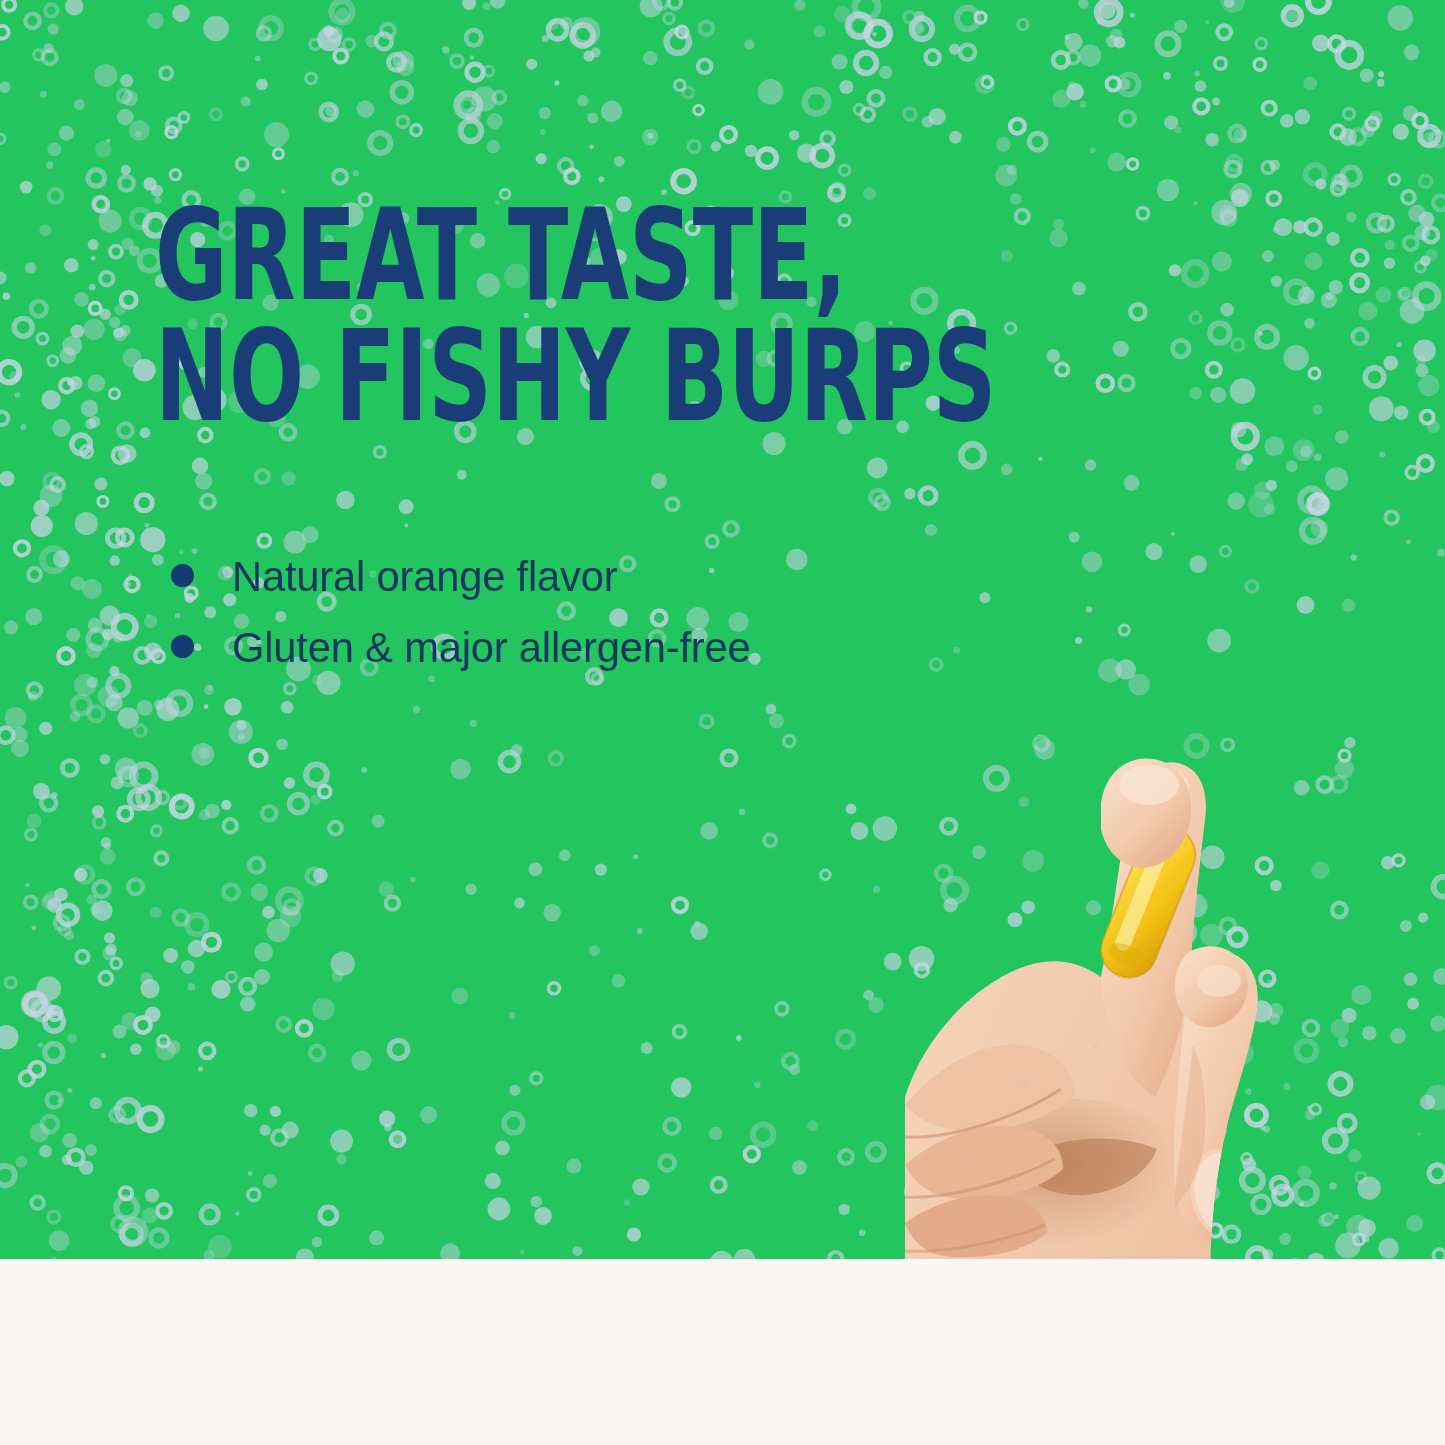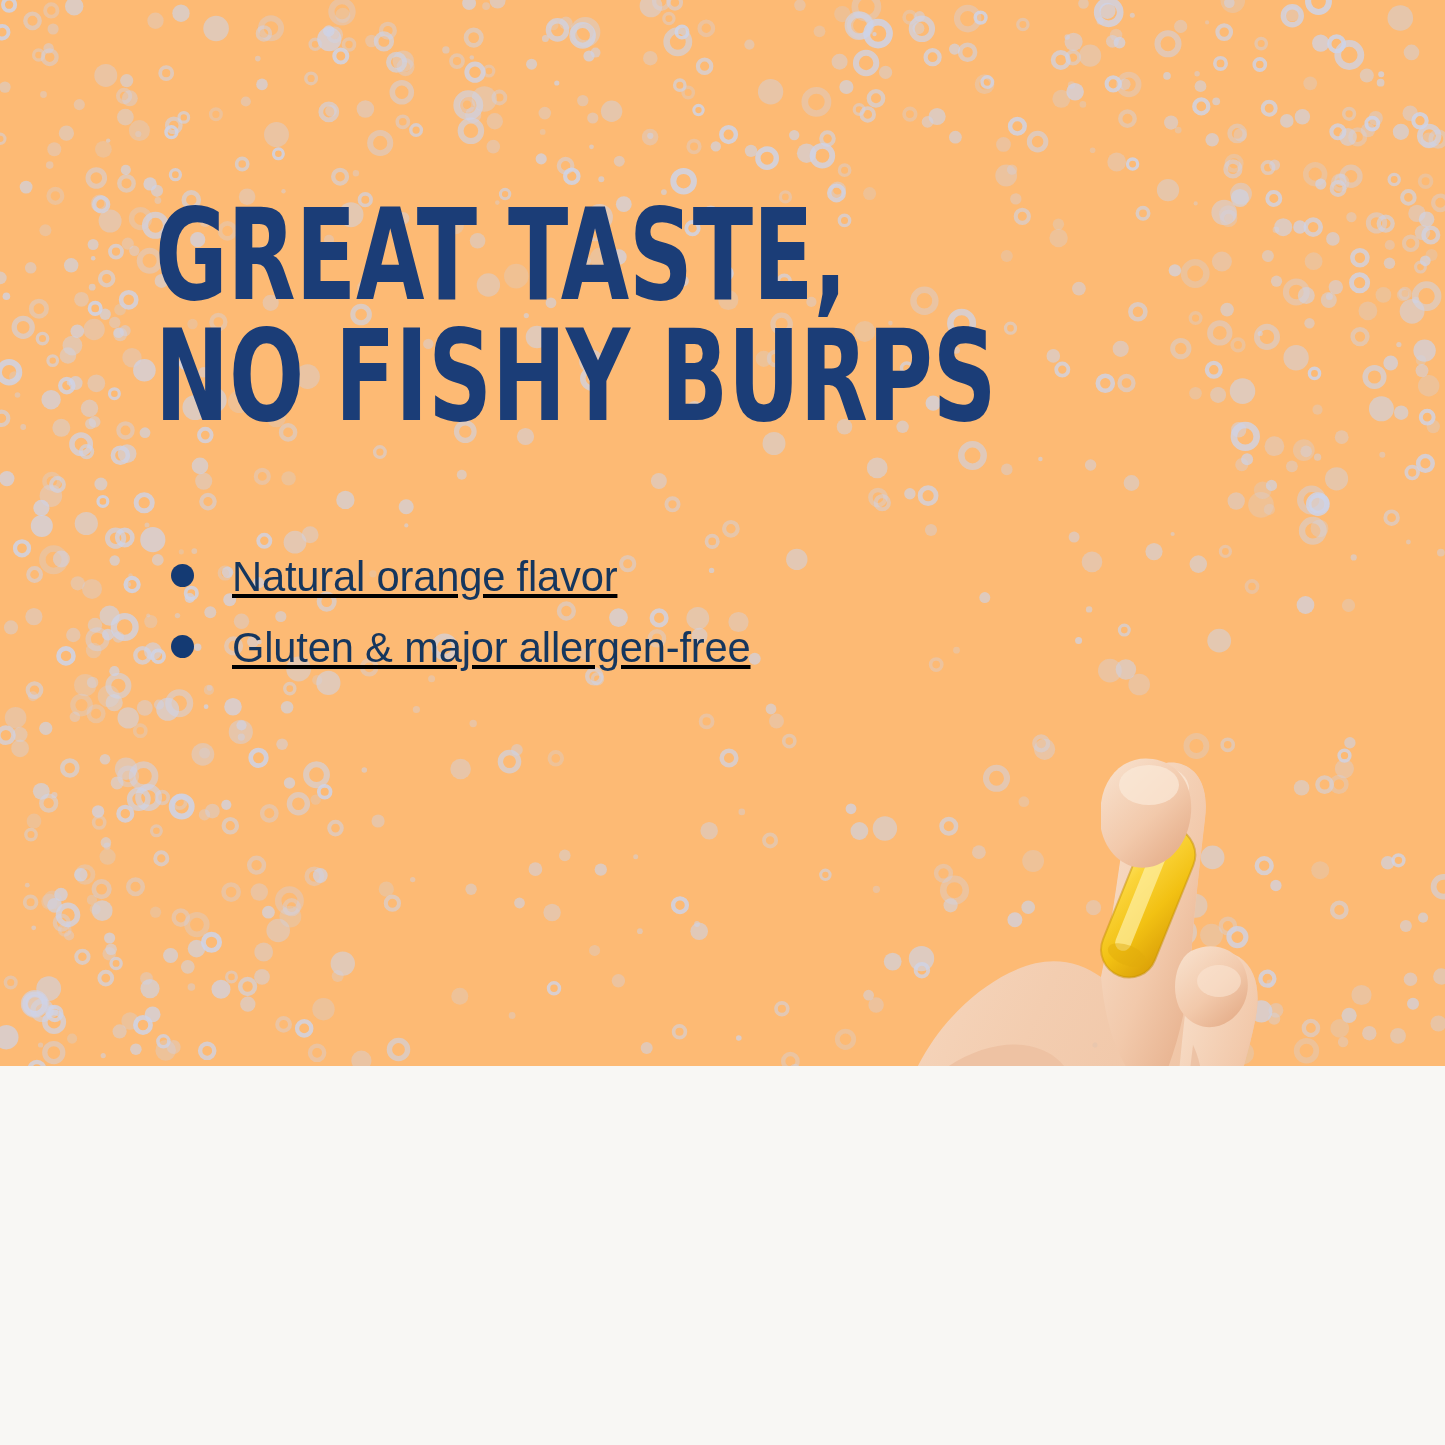--- a/index.html
+++ b/index.html
@@ -4,22 +4,22 @@
 <style>
   html,body{margin:0;padding:0;}
   body{
     width:1445px;height:1445px;
     font-family:"Liberation Sans", sans-serif;
     background:#f8f7f4;
     overflow:hidden;
   }
   #stage{
     position:relative;
-    width:1445px;height:1066px;
-    background:#fdba74;
+    width:1445px;height:1259px;
+    background:#22c55e;
     overflow:hidden;
   }
 
   
   #dots{
     position:absolute;inset:0;
     width:1445px;height:1445px;
     pointer-events:none;
   }
 
@@ -43,21 +43,20 @@
   
   #bullets{
     position:absolute;
     left:168px;top:548px;
     width:830px;
   }
   .bullet-row{
     position:relative;
     display:block;
     margin-bottom:14px;
-    text-decoration:underline;
   }
   .bullet-dot{
     position:absolute;
     left:3px;top:16px;
     width:23px;height:23px;
     border-radius:50%;
     background:#143a73;
   }
   .bullet-text{
     display:block;

